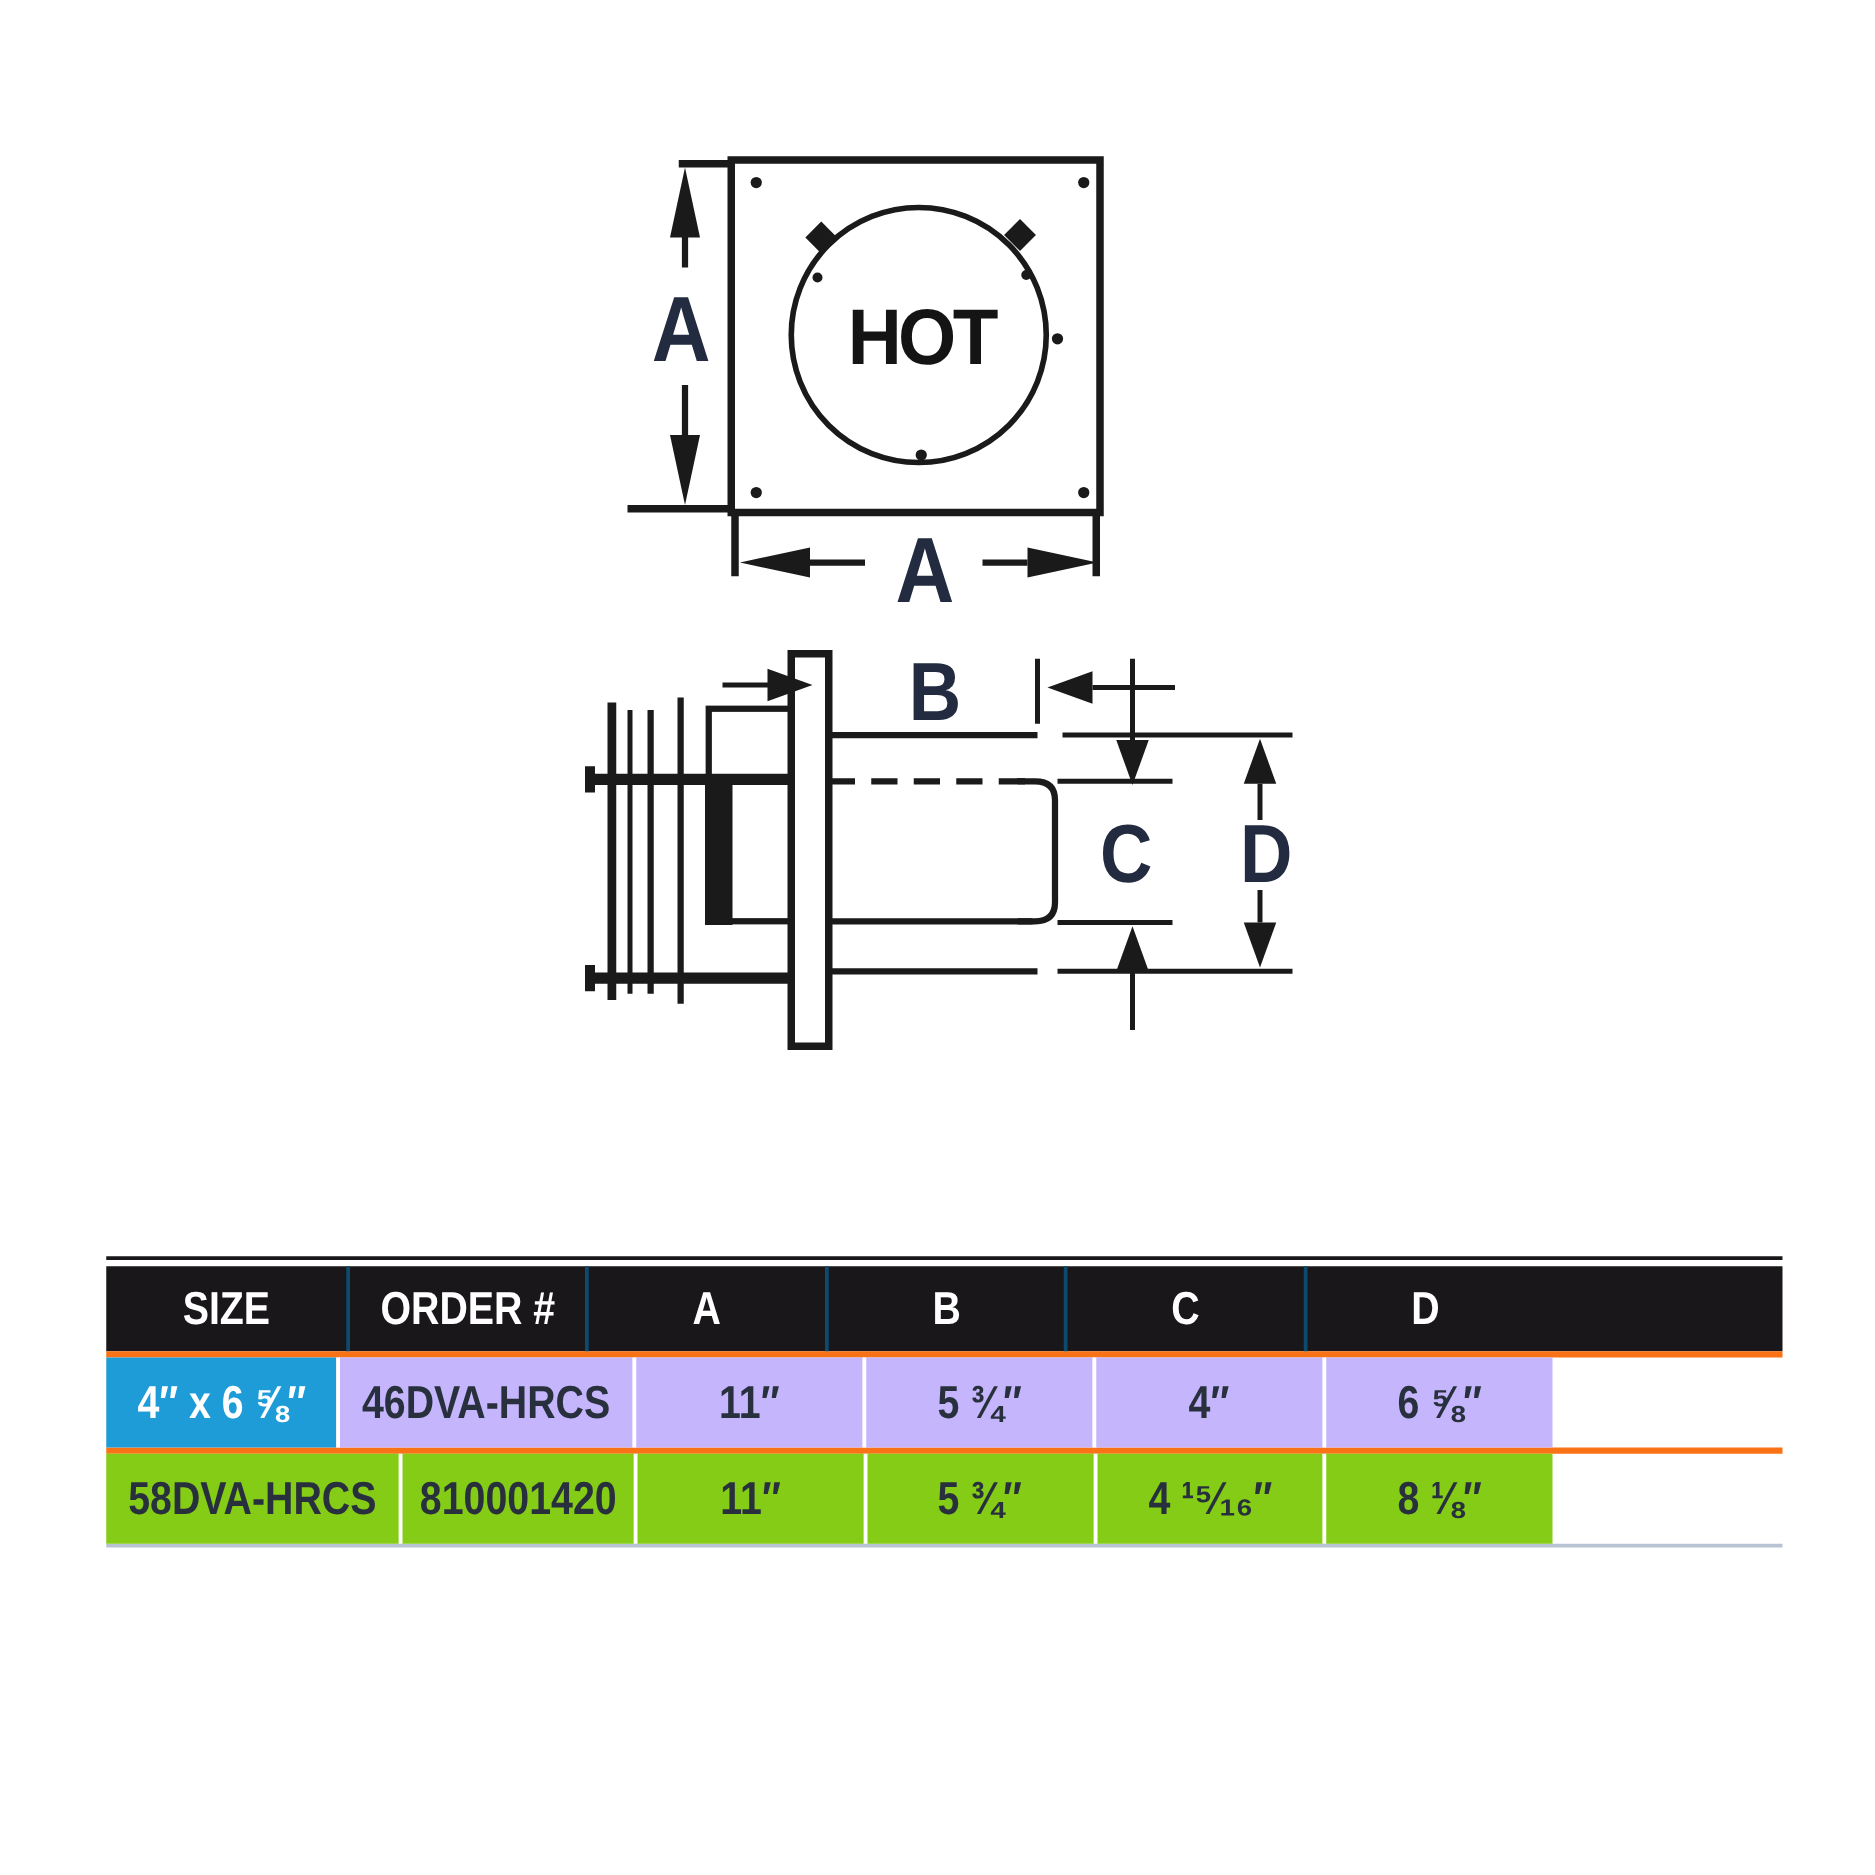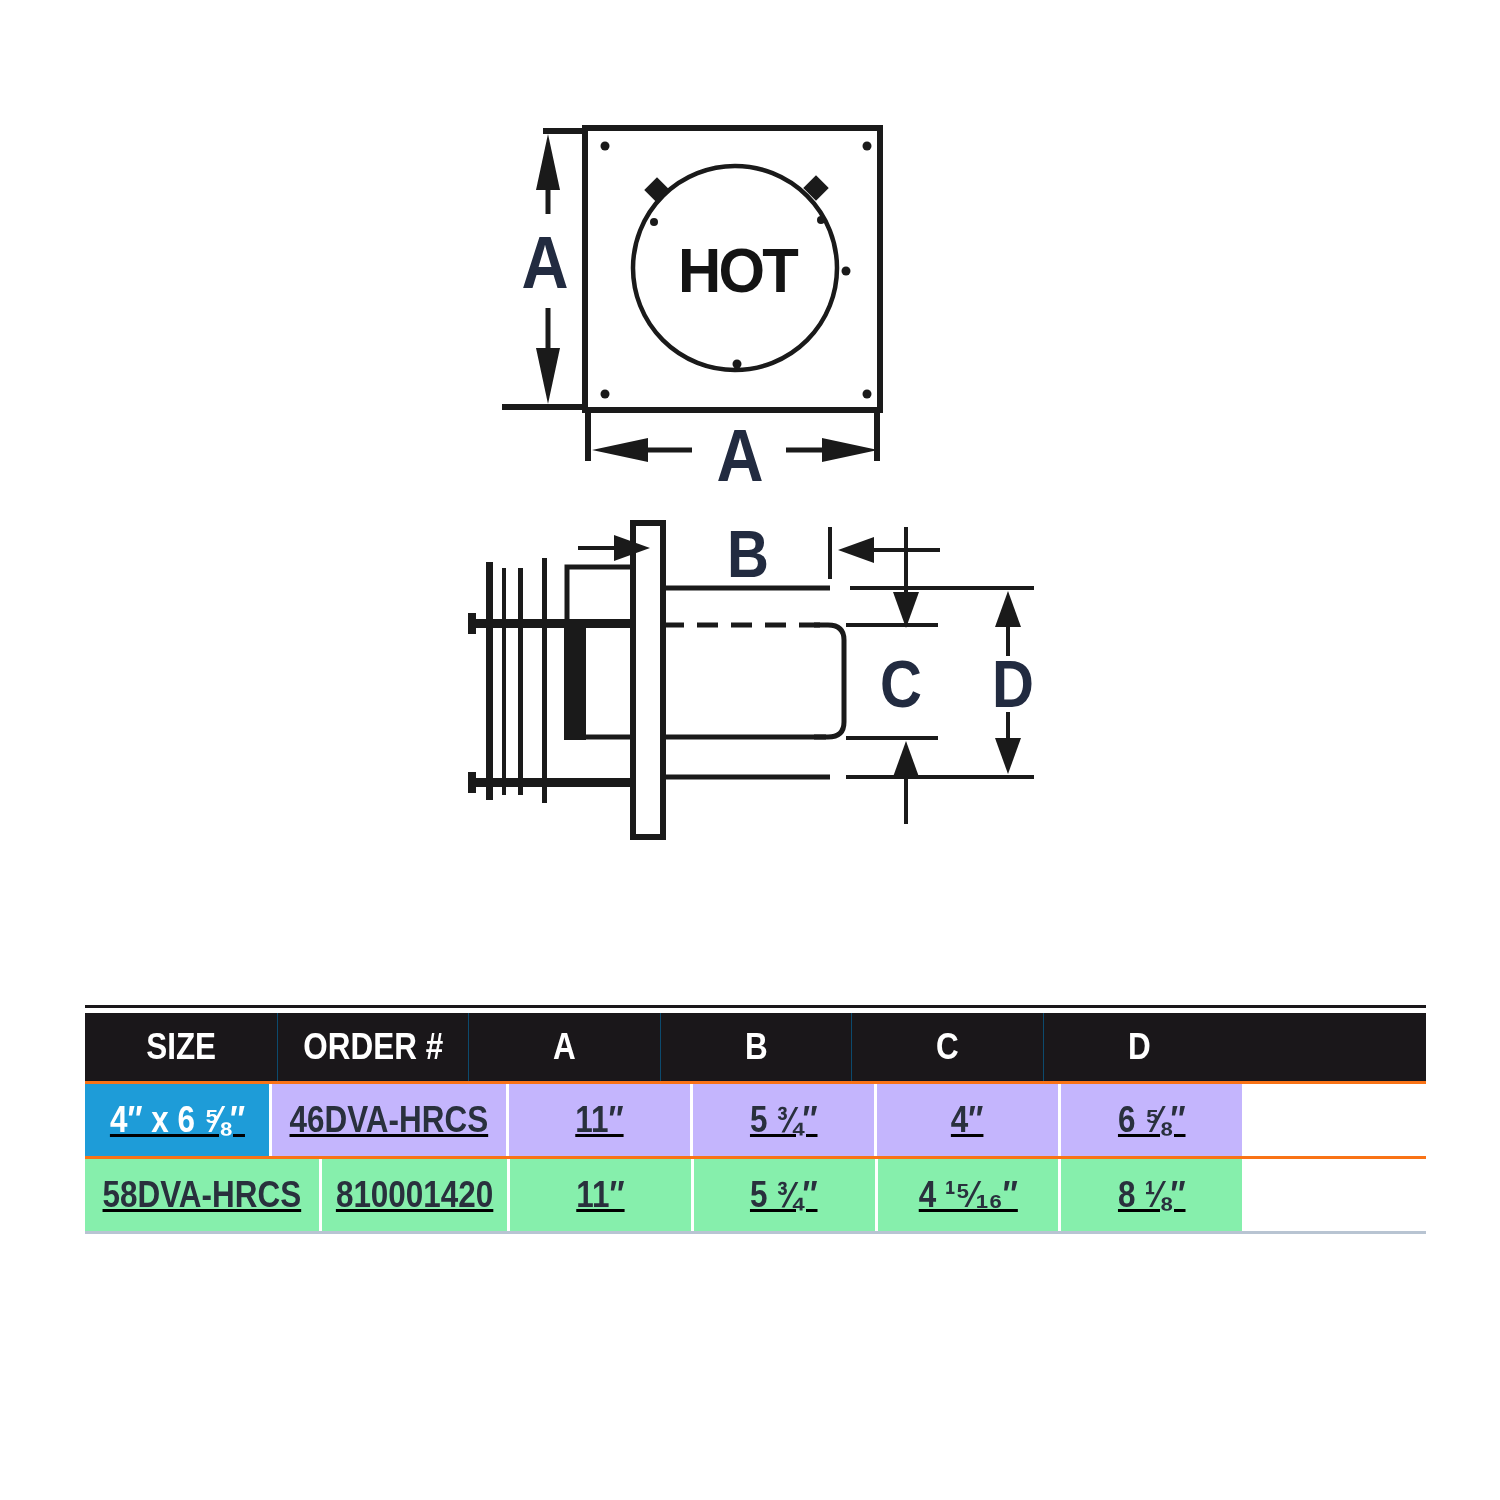--- a/index.html
+++ b/index.html
@@ -18,29 +18,29 @@
   }
   
   .spec-table{position:absolute;left:85px;top:1005px;width:1341px;}
   .top-rule{height:3px;background:#1a171a;margin-bottom:5px;}
   .thead,.trow{display:grid;grid-template-columns:repeat(7,1fr);}
   .thead{background:#1a171a;height:68px;}
   .th{
     display:flex;align-items:center;justify-content:center;
     color:#ffffff;font-size:37px;font-weight:700;
   }
-  .th + .th{border-left:1px solid #0c4a6e;}
-  .trow{height:72px;border-top:3px solid #f97316;text-decoration:underline;}
+  .th + .th{border-left:3px solid #0c4a6e;}
+  .trow{height:72px;border-top:5px solid #f97316;}
   .td{
     display:flex;align-items:center;justify-content:center;
     font-size:37px;font-weight:700;color:#29303d;background:#c4b5fd;
   }
   .td + .td{border-left:3px solid #ffffff;}
   .td.size{background:#1e9cd8;color:#ffffff;}
-  .trow.alt .td{background:#86efac;}
+  .trow.alt .td{background:#84cc16;}
   .trow.alt .td.size{background:#1e9cd8;}
   .spec-table{border-bottom:0;}
   .bottom-rule{height:3px;background:#b8c4d2;}
   .cnd{display:inline-block;transform:scaleX(0.85);transform-origin:50% 50%;white-space:nowrap;}
 </style>
 </head>
 <body>
 
 <div class="canvas">
 

